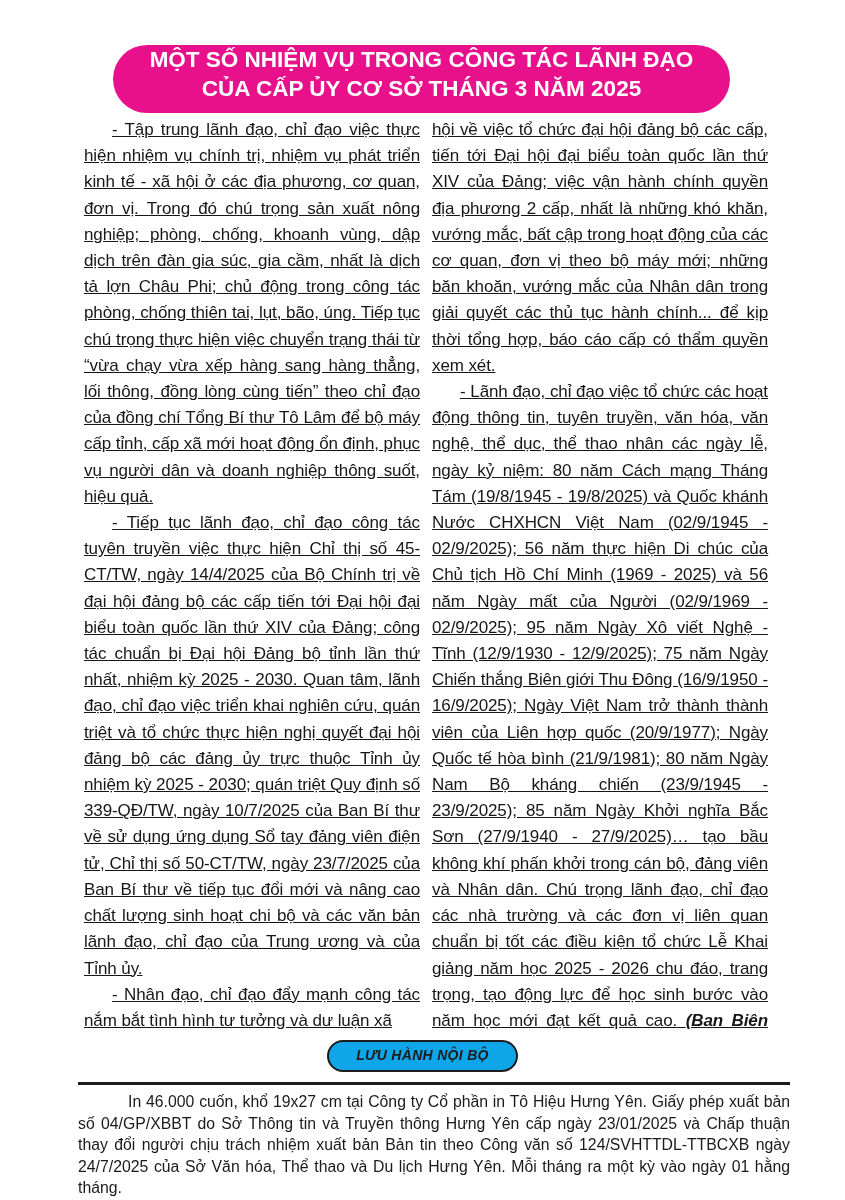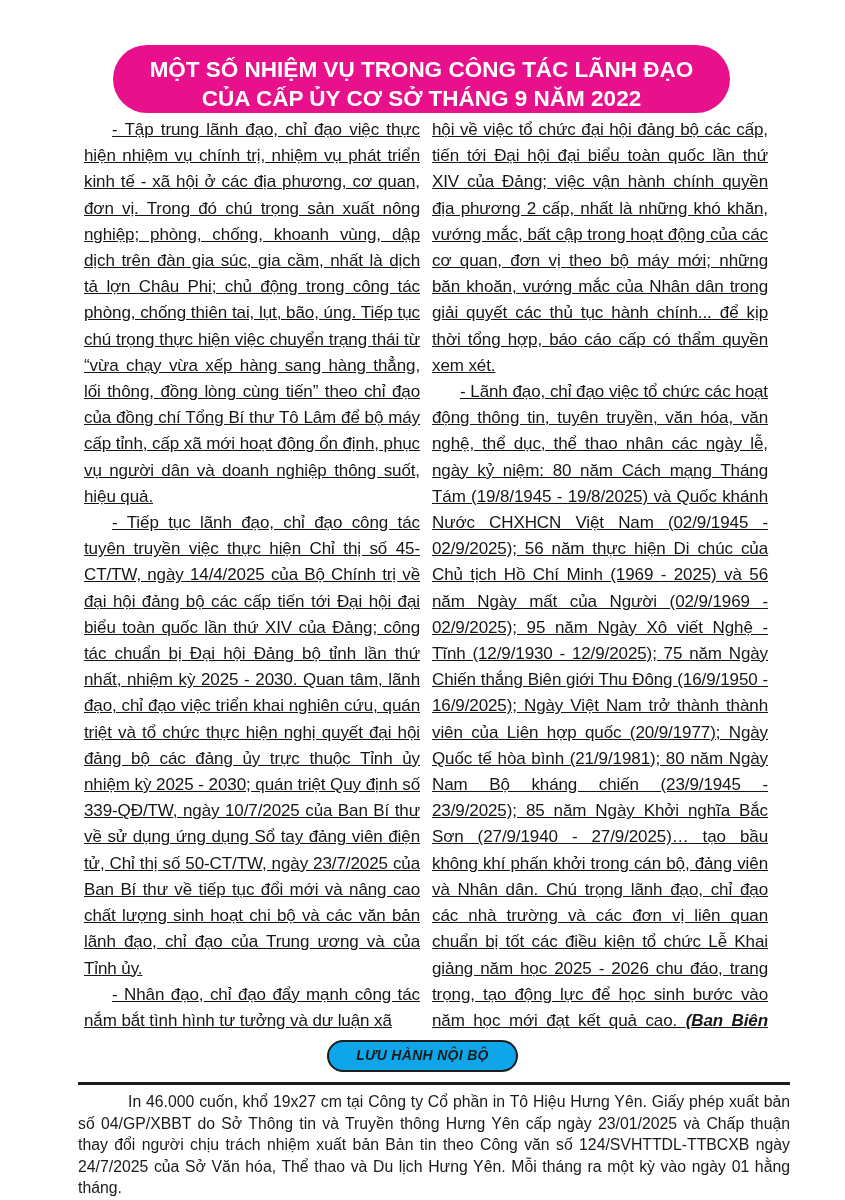--- a/index.html
+++ b/index.html
@@ -16,21 +16,21 @@
     position: absolute;
     left: 113px;
     top: 45px;
     width: 617px;
     height: 68px;
     background: #E9108C;
     border-radius: 34px;
     display: flex;
     flex-direction: column;
     align-items: center;
-    justify-content: flex-end;
+    justify-content: flex-start;
     text-align: center;
   }
   .banner-line {
     color: #ffffff;
     font-weight: bold;
     font-size: 22.5px;
     line-height: 29px;
     white-space: nowrap;
   }
   .columns {
@@ -98,21 +98,21 @@
     color: #1a1a1a;
   }
 </style>
 </head>
 <body>
 
 <div class="page">
 
   <div class="banner">
     <div class="banner-line">MỘT SỐ NHIỆM VỤ TRONG CÔNG TÁC LÃNH ĐẠO</div>
-    <div class="banner-line">CỦA CẤP ỦY CƠ SỞ THÁNG 9 NĂM 2022</div>
+    <div class="banner-line">CỦA CẤP ỦY CƠ SỞ THÁNG 3 NĂM 2025</div>
   </div>
 
   <div class="columns">
     <div class="col">
       <p>- Tập trung lãnh đạo, chỉ đạo việc thực hiện nhiệm vụ chính trị, nhiệm vụ phát triển kinh tế - xã hội ở các địa phương, cơ quan, đơn vị. Trong đó chú trọng sản xuất nông nghiệp; phòng, chống, khoanh vùng, dập dịch trên đàn gia súc, gia cầm, nhất là dịch tả lợn Châu Phi; chủ động trong công tác phòng, chống thiên tai, lụt, bão, úng. Tiếp tục chú trọng thực hiện việc chuyển trạng thái từ “vừa chạy vừa xếp hàng sang hàng thẳng, lối thông, đồng lòng cùng tiến” theo chỉ đạo của đồng chí Tổng Bí thư Tô Lâm để bộ máy cấp tỉnh, cấp xã mới hoạt động ổn định, phục vụ người dân và doanh nghiệp thông suốt, hiệu quả.</p>
       <p>- Tiếp tục lãnh đạo, chỉ đạo công tác tuyên truyền việc thực hiện Chỉ thị số 45-CT/TW, ngày 14/4/2025 của Bộ Chính trị về đại hội đảng bộ các cấp tiến tới Đại hội đại biểu toàn quốc lần thứ XIV của Đảng; công tác chuẩn bị Đại hội Đảng bộ tỉnh lần thứ nhất, nhiệm kỳ 2025 - 2030. Quan tâm, lãnh đạo, chỉ đạo việc triển khai nghiên cứu, quán triệt và tổ chức thực hiện nghị quyết đại hội đảng bộ các đảng ủy trực thuộc Tỉnh ủy nhiệm kỳ 2025 - 2030; quán triệt Quy định số 339-QĐ/TW, ngày 10/7/2025 của Ban Bí thư về sử dụng ứng dụng Sổ tay đảng viên điện tử, Chỉ thị số 50-CT/TW, ngày 23/7/2025 của Ban Bí thư về tiếp tục đổi mới và nâng cao chất lượng sinh hoạt chi bộ và các văn bản lãnh đạo, chỉ đạo của Trung ương và của Tỉnh ủy.</p>
       <p>- Nhân đạo, chỉ đạo đẩy mạnh công tác nắm bắt tình hình tư tưởng và dư luận xã</p>
     </div>
     <div class="col">
       <p class="cont">hội về việc tổ chức đại hội đảng bộ các cấp, tiến tới Đại hội đại biểu toàn quốc lần thứ XIV của Đảng; việc vận hành chính quyền địa phương 2 cấp, nhất là những khó khăn, vướng mắc, bất cập trong hoạt động của các cơ quan, đơn vị theo bộ máy mới; những băn khoăn, vướng mắc của Nhân dân trong giải quyết các thủ tục hành chính... để kịp thời tổng hợp, báo cáo cấp có thẩm quyền xem xét.</p>

